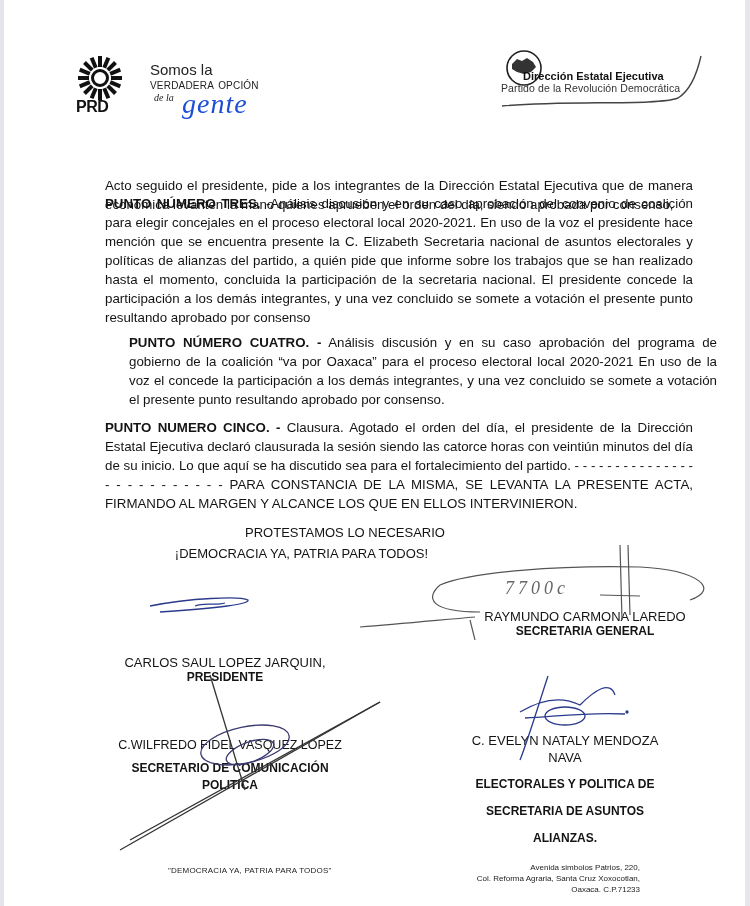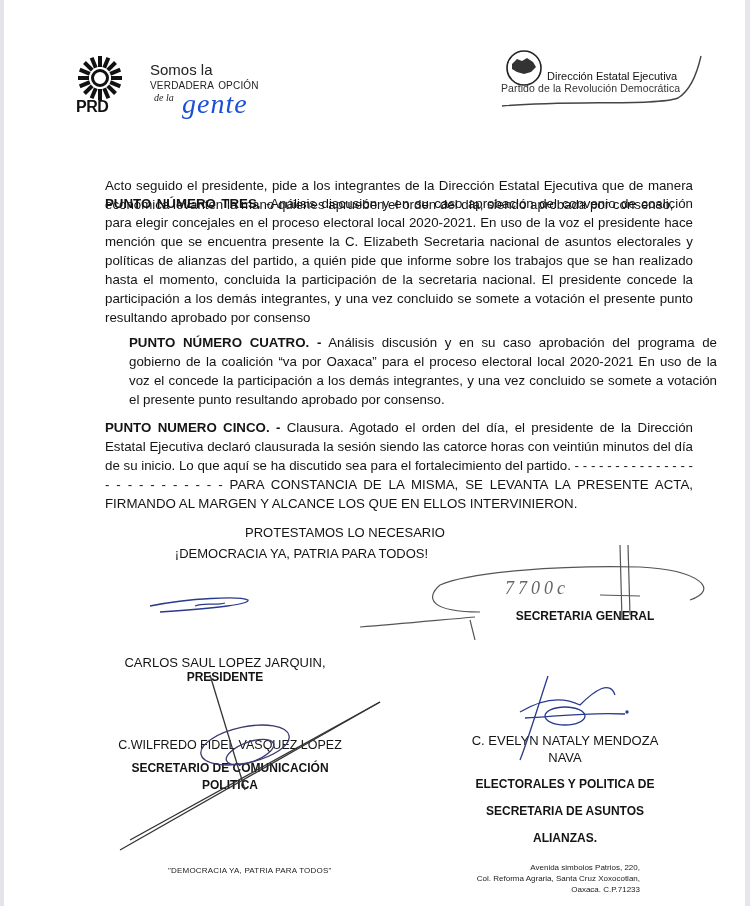--- a/index.html
+++ b/index.html
@@ -16,21 +16,21 @@
   .prd-logo { position:absolute; left:70px; top:52px; width:60px; height:68px; }
   .prd-label { position:absolute; left:76px; top:98px; font-weight:bold; font-size:16px; letter-spacing:-0.5px; color:#111; }
   .slogan { position:absolute; left:150px; top:62px; color:#222; }
   .slogan .l1 { font-size:15px; line-height:15px; }
   .slogan .l2 { font-size:14px; line-height:15px; font-variant:small-caps; letter-spacing:0.2px; }
   .slogan .l3 { position:relative; height:26px; }
   .slogan .l3 .de { font-family:"Liberation Serif", serif; font-style:italic; font-size:10px; position:absolute; left:4px; top:0px; }
   .slogan .l3 .gente { font-family:"Liberation Serif", serif; font-style:italic; font-size:28px; color:#1d4ed8; position:absolute; left:32px; top:-4px; letter-spacing:1px; }
 
   .dee-box { position:absolute; left:498px; top:48px; width:205px; height:60px; }
-  .dee-title { position:absolute; left:547px; top:70px; font-size:11px; font-weight:normal; color:#111; }
+  .dee-title { position:absolute; left:523px; top:70px; font-size:11px; font-weight:bold; color:#111; }
   .dee-sub { position:absolute; left:501px; top:82px; font-size:10.5px; color:#333; letter-spacing:0.1px; }
 
   
   .text { position:absolute; left:105px; width:588px; font-size:13.3px; line-height:19px; color:#141414; text-align:justify; }
   .text b { font-weight:bold; }
   .p1 { top:128px;margin-top:48px; }
   .p2 { top:194px; }
   .p3 { top:333px;margin-left:24px; }
   .p4 { top:418px; }
   .center { position:absolute; left:0; width:750px; text-align:center; font-size:13px; color:#141414; }
@@ -109,20 +109,21 @@
 
 <div class="center protest">PROTESTAMOS LO NECESARIO</div>
 <div class="center demo">¡DEMOCRACIA YA, PATRIA PARA TODOS!</div>
 
 <div class="sig sig1">
   <div>CARLOS SAUL LOPEZ JARQUIN,</div>
   <div class="role">PRESIDENTE</div>
 </div>
 
 <div class="sig sig2">
+  <div>RAYMUNDO CARMONA LAREDO</div>
   <div class="role">SECRETARIA GENERAL</div>
 </div>
 
 <div class="sig sig3">
   <div style="font-size:12.5px;margin-bottom:8px;">C.WILFREDO FIDEL VASQUEZ LOPEZ</div>
   <div class="role">SECRETARIO DE COMUNICACIÓN</div>
   <div class="role">POLITICA</div>
 </div>
 
 <div class="sig sig4">

